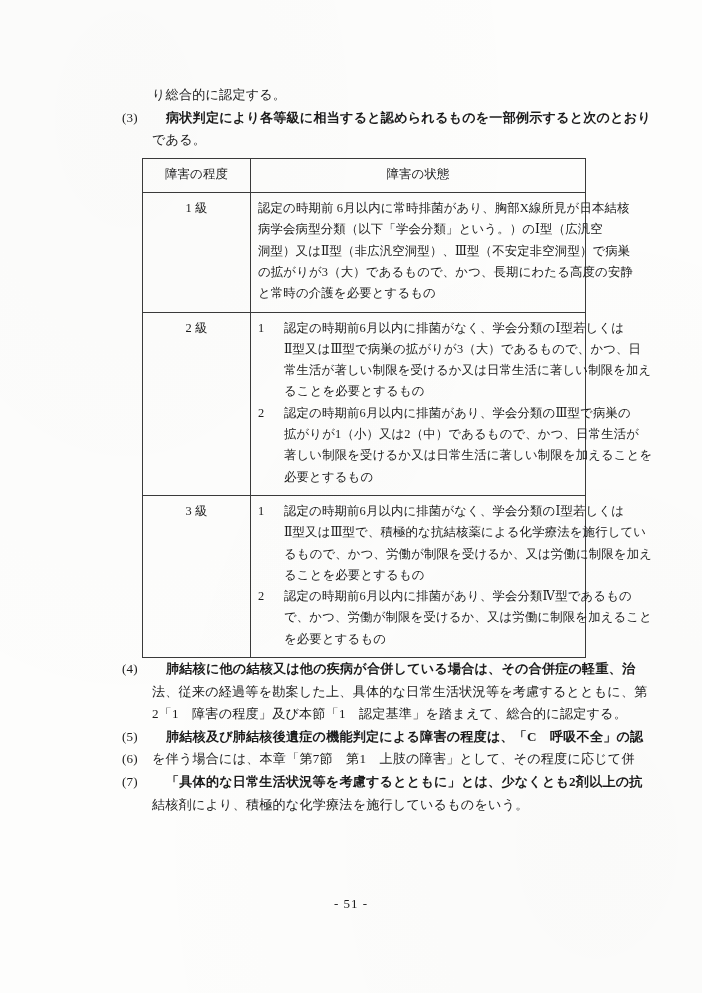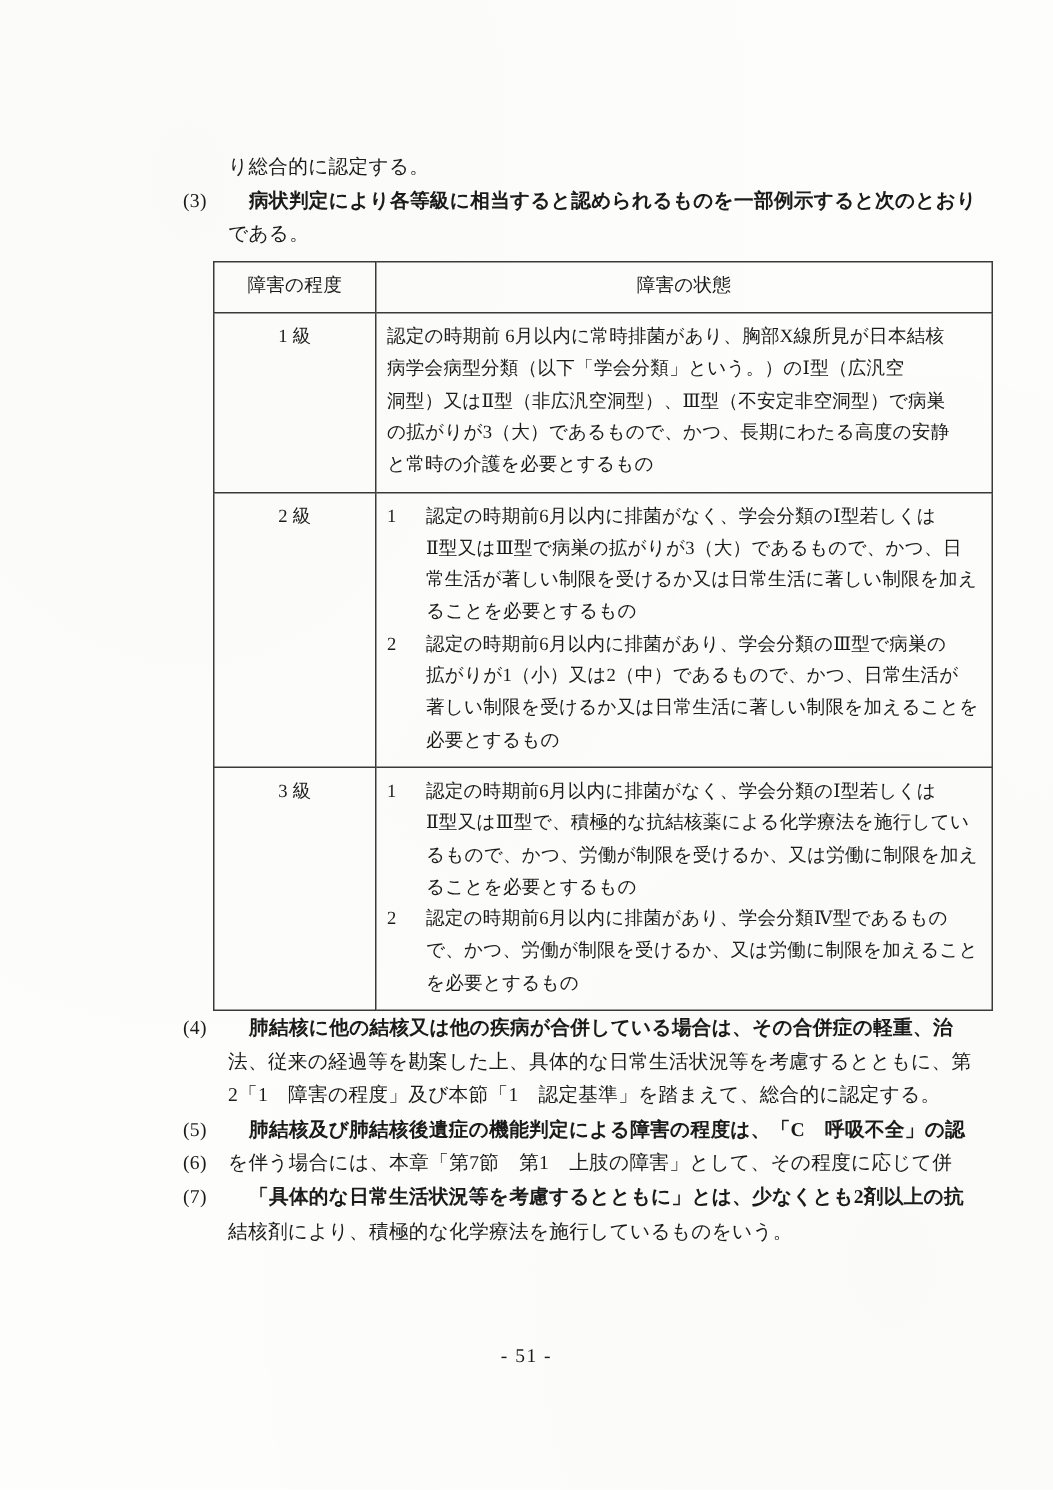--- a/index.html
+++ b/index.html
@@ -20,21 +20,21 @@
     position: absolute;
     inset: 0;
     background:
       radial-gradient(ellipse at 18% 12%, rgba(0,0,0,0.012), rgba(0,0,0,0) 55%),
       radial-gradient(ellipse at 85% 85%, rgba(0,0,0,0.012), rgba(0,0,0,0) 60%),
       #fdfdfc;
   }
   .content {
     position: absolute;
     left: 122px;
-    top: 100px;
+    top: 84px;
     width: 462px;
   }
   .para {
     display: flex;
     align-items: flex-start;
     font-size: 13.1px;
     line-height: 22.6px;
     letter-spacing: 0.2px;
     margin: 0 0 0 0;
   }
@@ -60,21 +60,21 @@
     font-size: 13.1px;
     line-height: 22.6px;
     padding-left: 30px;
     white-space: nowrap;
     letter-spacing: 0.2px;
   }
 
   
   table.grade-table {
     border-collapse: collapse;
-    width: 520px;
+    width: 444px;
     margin: 6px 0 0 20px;
     table-layout: fixed;
   }
   table.grade-table td,
   table.grade-table th {
     border: 1.1px solid #3a3a3a;
     vertical-align: top;
     padding: 5px 7px 7px 7px;
     font-weight: normal;
     font-size: 12.4px;

